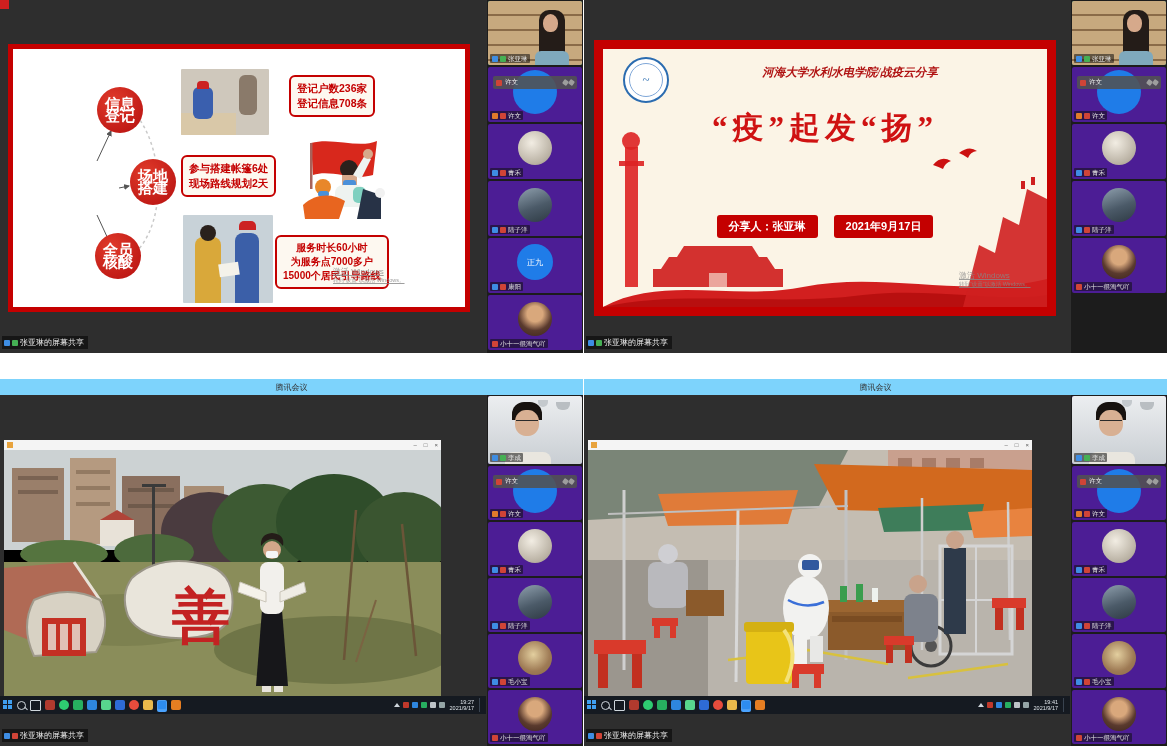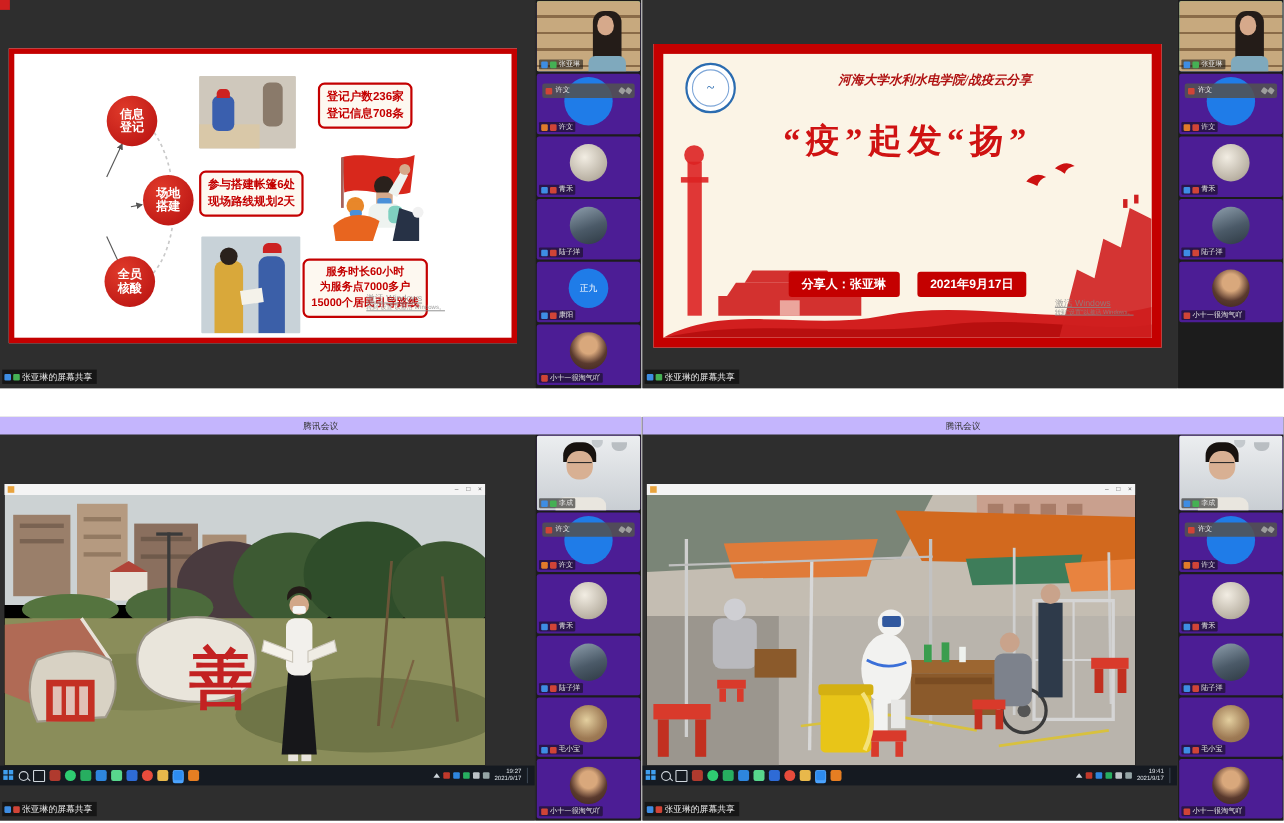--- a/index.html
+++ b/index.html
@@ -5,21 +5,21 @@
   html,body{margin:0;padding:0;width:1167px;height:748px;background:#fff;
     font-family:"Liberation Sans",sans-serif;overflow:hidden;}
   .canvas{position:relative;width:1167px;height:748px;background:#fff;}
   .quad{position:absolute;overflow:hidden;background:#2f2f2f;}
   #q1{left:0;top:0;width:583px;height:353px;}
   #q2{left:584px;top:0;width:583px;height:353px;}
   #q3{left:0;top:379px;width:583px;height:367px;}
   #q4{left:584px;top:379px;width:583px;height:367px;}
 
   
-  .titlebar{position:absolute;top:0;left:0;right:0;height:16px;background:#c4b5fd;
+  .titlebar{position:absolute;top:0;left:0;right:0;height:16px;background:#7dd3fc;
     display:flex;align-items:center;justify-content:center;font-size:8px;color:#333;z-index:5;font-family:Liberation Mono, monospace;}
   .wctl{position:absolute;right:5px;top:0;height:16px;display:flex;gap:11px;align-items:center;
     font-size:8px;color:#444;}
   .wctl span{cursor:default;}
 
   .stage{position:absolute;left:0;width:486px;top:0;bottom:0;background:#2e2e2e;}
   .qbot .stage{top:16px;}
   .pstrip{position:absolute;right:0;width:96px;top:0;bottom:0;background:#1c1c1c;
     padding:1px;box-sizing:border-box;display:flex;flex-direction:column;gap:2px;}
   .qbot .pstrip{top:16px;}
@@ -74,21 +74,21 @@
     align-items:center;gap:2px;padding:1px 4px 1px 2px;font-size:8px;color:#eaeaea;white-space:nowrap;}
   .chip{position:absolute;left:0;top:0;width:9px;height:9px;background:#cf1f1f;}
 
   
   .slide1{position:absolute;left:8px;top:44px;width:462px;height:268px;background:#fff;
     border:5px solid #c40000;box-sizing:border-box;}
   .bigred,.node{position:absolute;border-radius:50%;color:#fff;display:flex;flex-direction:column;
     align-items:center;justify-content:center;font-weight:bold;
     background:radial-gradient(circle at 35% 30%,#e03a2a,#b50f0f);}
   .bigred{left:28px;top:100px;width:78px;height:78px;font-size:19px;letter-spacing:1px;flex-direction:row;}
-  .node{width:46px;height:46px;font-size:11px;line-height:12px;}
+  .node{width:46px;height:46px;font-size:15px;line-height:12px;}
   .n1{left:84px;top:38px;} .n2{left:117px;top:110px;} .n3{left:82px;top:184px;}
   .arrows{position:absolute;inset:0;width:100%;height:100%;}
   .photo{position:absolute;overflow:hidden;border-radius:1px;}
   .p1{left:168px;top:20px;width:88px;height:66px;background:#cfc8bc;}
   .p1 .tbl{position:absolute;left:0;bottom:0;width:55px;height:22px;background:#d9c8a8;}
   .p1 .f1{position:absolute;left:12px;top:18px;width:20px;height:32px;background:#3a5fae;border-radius:6px;}
   .p1 .cap{position:absolute;left:16px;top:12px;width:12px;height:8px;background:#cc2222;border-radius:4px 4px 0 0;}
   .p1 .f2{position:absolute;right:12px;top:6px;width:18px;height:40px;background:#8a7a6a;border-radius:6px;}
   .illus{left:280px;top:86px;width:94px;height:94px;background:#fff;}
   .co{position:absolute;border:2px solid #c40000;border-radius:6px;background:#fdf8f0;color:#c40000;
@@ -114,21 +114,21 @@
     font-size:11.5px;font-weight:bold;font-style:italic;}
   .logo{position:absolute;left:20px;top:8px;width:46px;height:46px;border-radius:50%;background:#fff;
     border:2px solid #2b6cb0;box-sizing:border-box;display:flex;align-items:center;justify-content:center;}
   .logo .inner{width:32px;height:32px;border-radius:50%;border:1px solid #7fa7d8;display:flex;
     align-items:center;justify-content:center;color:#2b6cb0;font-size:13px;}
   .s2t1{position:absolute;left:0;right:0;top:58px;text-align:center;color:#cf1212;font-weight:bold;
     font-size:31px;letter-spacing:5px;}
   .s2t2{position:absolute;left:0;right:0;top:104px;text-align:center;color:#cf1212;font-weight:bold;
     font-size:29px;letter-spacing:12px;}
   .btnrow{position:absolute;left:0;right:0;top:166px;display:flex;justify-content:center;gap:16px;
-    font-family:"Liberation Sans",sans-serif;margin-top:32px;}
+    font-family:"Liberation Sans",sans-serif;}
   .rbtn{background:#c40000;color:#fff;font-size:11px;font-weight:bold;padding:4px 12px;border-radius:3px;}
   .slide2 .wm{left:356px;top:222px;z-index:3;font-family:"Liberation Sans",sans-serif;}
   .deco{position:absolute;inset:0;width:100%;height:100%;}
 
   
   .appwin{position:absolute;left:4px;top:45px;background:#000;}
   #q3 .appwin{width:437px;} #q4 .appwin{width:444px;}
   .appbar{height:10px;background:#f4f4f4;display:flex;align-items:center;padding:0 3px;gap:3px;}
   .app-ic{width:6px;height:6px;background:#e8a33d;flex:none;}
   .appctl{margin-left:auto;display:flex;gap:7px;font-size:6px;color:#555;line-height:10px;}

